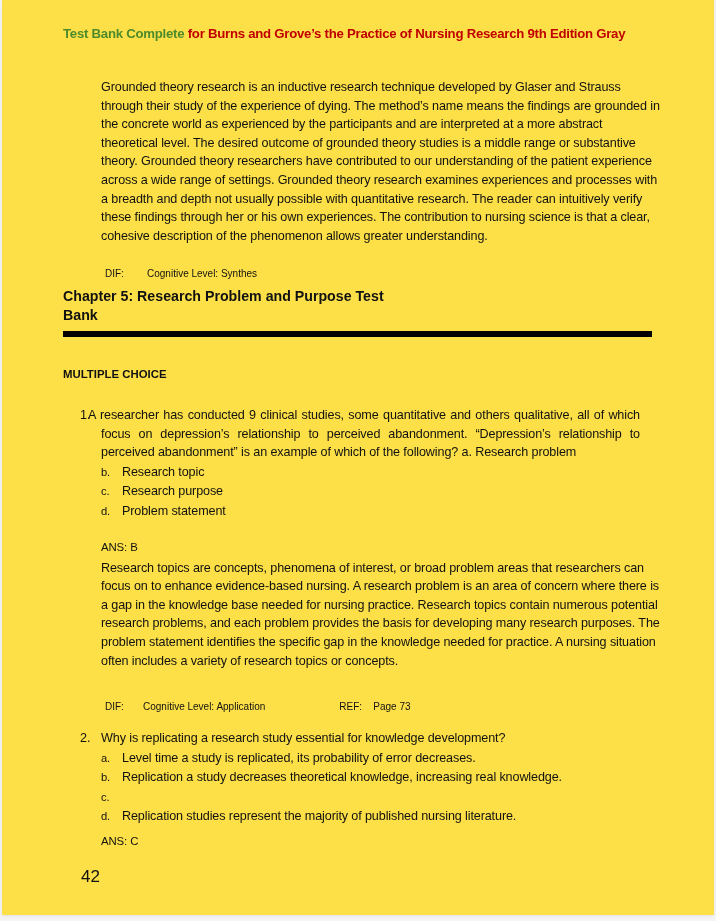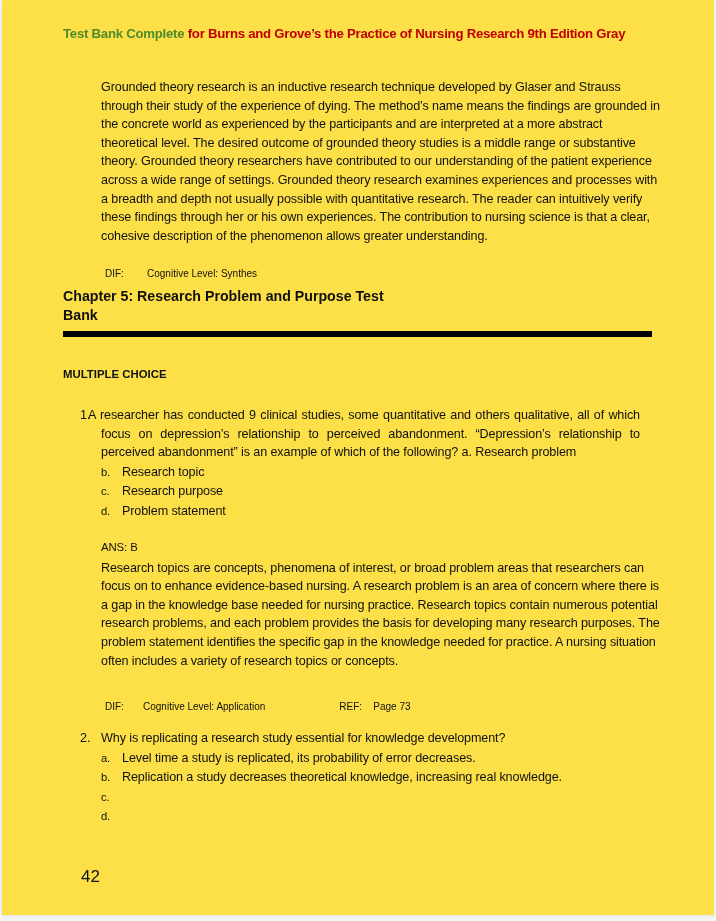--- a/index.html
+++ b/index.html
@@ -215,20 +215,24 @@
       </li>
       <li>
         <span class="letter">b.</span>
         <span>Replication a study decreases theoretical knowledge, increasing real knowledge.</span>
       </li>
       <li>
         <span class="letter">c.</span>
       </li>
       <li>
         <span class="letter">d.</span>
+        <span>Replication studies represent the majority of published nursing literature.</span>
       </li>
     </ul>
   </div>
 
+  <div class="ans-block ans2 body-text">
+    <p class="ans-label">ANS: C</p>
+  </div>
 
   <div class="page-number">42</div>
 
 </div>
 
 </body></html>

